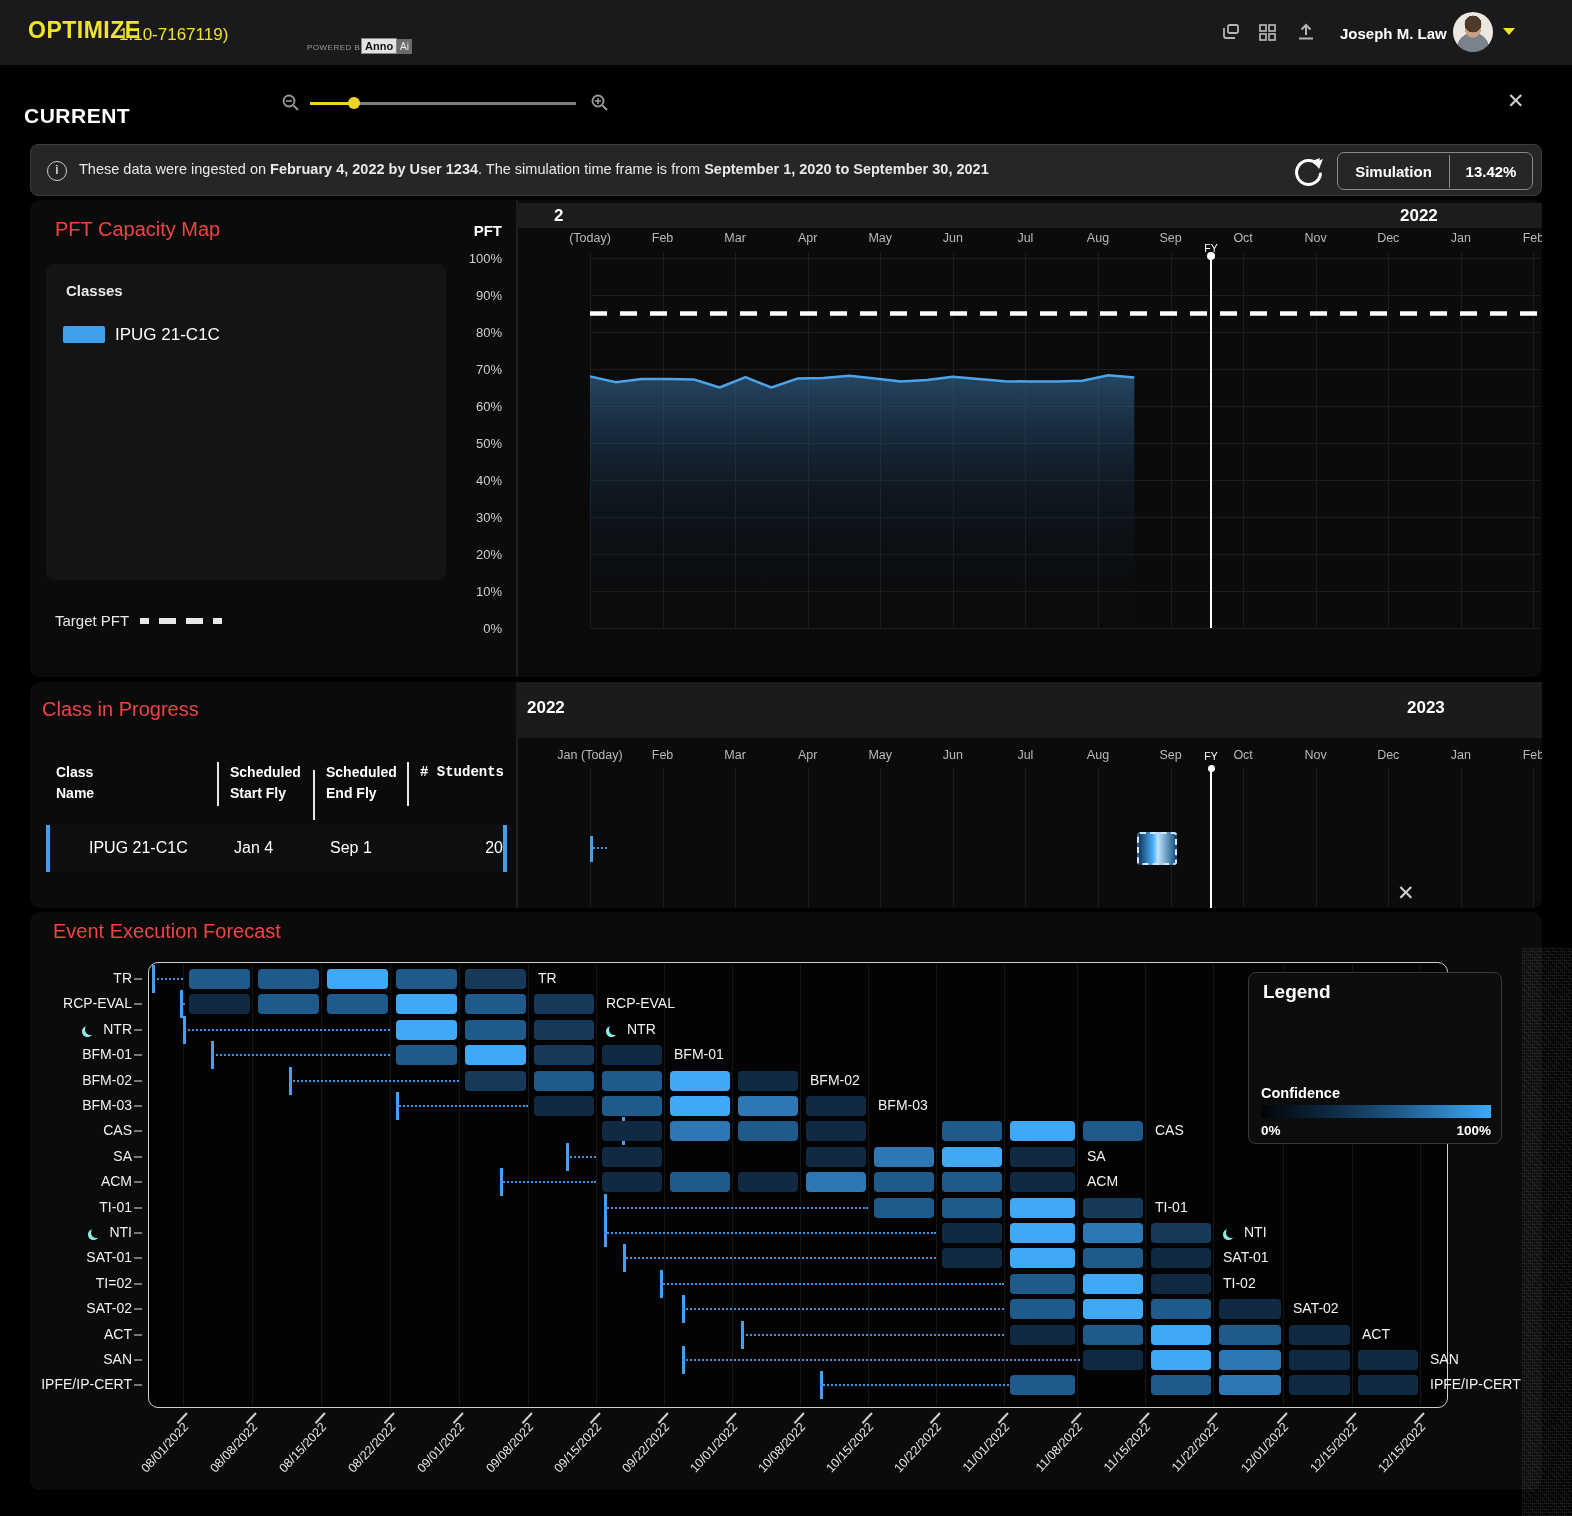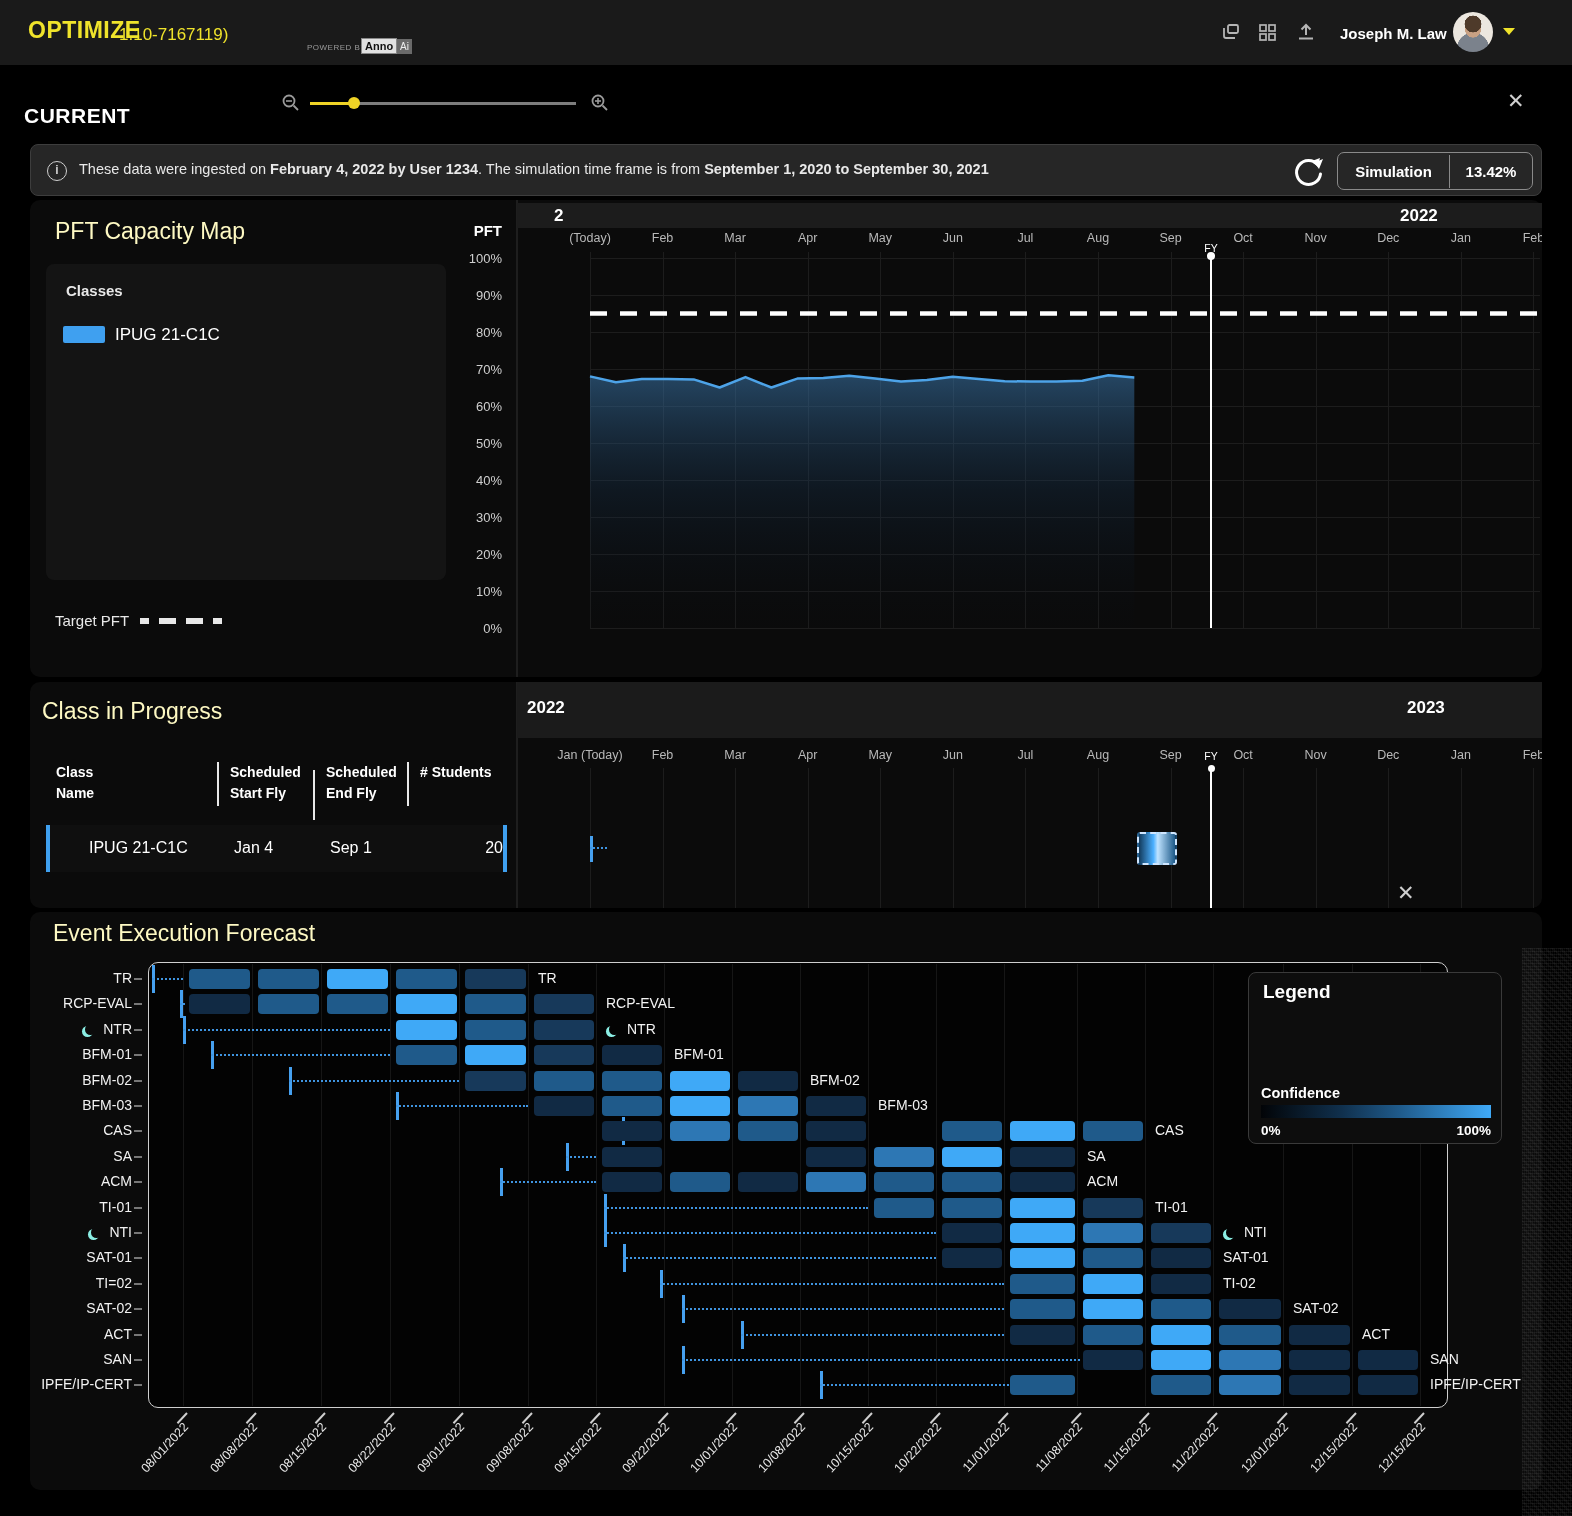--- a/index.html
+++ b/index.html
@@ -1,21 +1,21 @@
 <!DOCTYPE html>
 <html><head>
 <meta charset="utf-8">
 <style>
   html,body{margin:0;padding:0;background:#000;}
   *{box-sizing:border-box;}
   #root{position:relative;width:1572px;height:1516px;background:#000;overflow:hidden;
         font-family:"Liberation Sans","DejaVu Sans",sans-serif;color:#eee;}
   .abs{position:absolute;}
   .panel{position:absolute;background:#0b0b0b;border-radius:10px;}
-  .ptitle{font-size:23px;color:#fef9c3;}
+  .ptitle{font-size:20px;color:#ef4444;}
   .yellow{color:#efe32b;}
   .ibtn{cursor:pointer;}
   .sep-v{position:absolute;width:2px;background:#1e1e1e;}
   .hdrband{position:absolute;background:#1b1b1b;}
   .yearlbl{position:absolute;font-size:17px;font-weight:bold;color:#fff;}
   .monlbl{position:absolute;font-size:12.5px;color:#b9b9b9;width:80px;text-align:center;}
   .fylbl{position:absolute;font-size:10.5px;color:#fff;width:24px;text-align:center;}
   .ytick{position:absolute;font-size:13px;color:#cfcfcf;width:60px;text-align:right;}
   .grid-v{position:absolute;width:1px;background:#1d1d1d;}
   .grid-h{position:absolute;height:1px;background:#1d1d1d;}
@@ -221,21 +221,21 @@
     </span>
     <div class="colsep" style="left:187px;top:80px;height:44px;"></div>
     <span class="colhdr" style="left:200px;top:80px;">
       <span>Scheduled</span><br><span>Start Fly</span>
     </span>
     <div class="colsep" style="left:283px;top:88px;height:50px;"></div>
     <span class="colhdr" style="left:296px;top:80px;">
       <span>Scheduled</span><br><span>End Fly</span>
     </span>
     <div class="colsep" style="left:377px;top:80px;height:44px;"></div>
-    <span class="colhdr" style="left:390px;top:80px;">
+    <span class="colhdr" style="left:390px;top:80px;font-family:Liberation Mono, monospace;">
       <span># Students</span>
     </span>
     <div class="abs" style="left:16px;top:143px;width:461px;height:47px;background:#0f0f0f;
                 border-left:4px solid #3fa0f0;border-right:4px solid #3fa0f0;cursor:pointer;">
       <span class="abs" style="left:39px;top:14px;font-size:16px;color:#fff;">IPUG 21-C1C</span>
       <span class="abs" style="left:184px;top:14px;font-size:16px;color:#fff;">Jan 4</span>
       <span class="abs" style="left:280px;top:14px;font-size:16px;color:#fff;">Sep 1</span>
       <span class="abs" style="left:380px;top:14px;width:73px;text-align:right;font-size:16px;color:#fff;">20</span>
     </div>
     <div class="sep-v" style="left:486px;top:0;height:226px;"></div>

